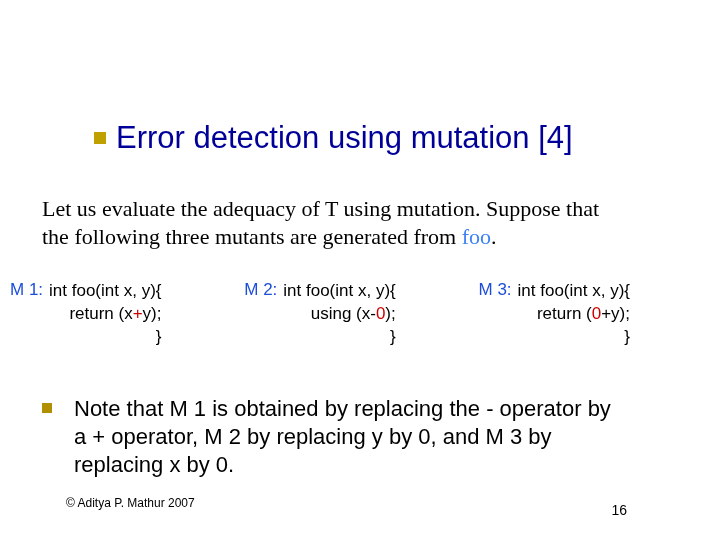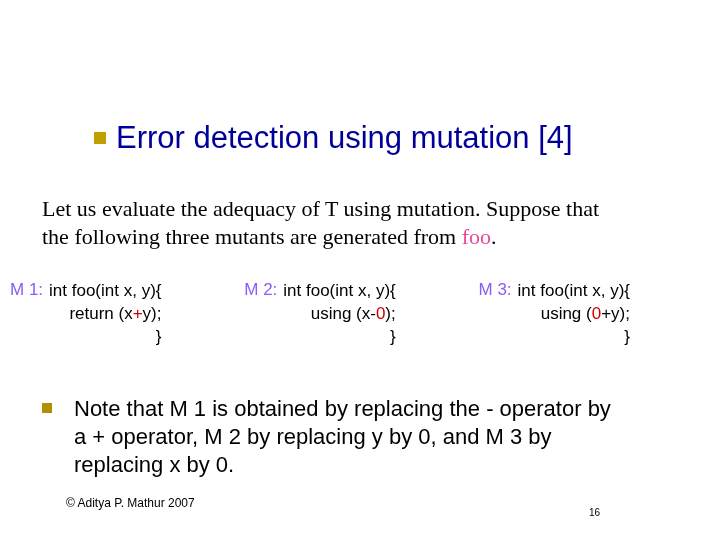--- a/index.html
+++ b/index.html
@@ -40,37 +40,37 @@
   }
   .intro {
     position: absolute;
     top: 195px;
     left: 42px;
     right: 40px;
     font-family: "Times New Roman", Times, serif;
     font-size: 22px;
     line-height: 1.25;
   }
-  .intro .foo { color: #ec4899; }
+  .intro .foo { color: #3b82f6; }
   .mutants-row {
     position: absolute;
     top: 280px;
     left: 10px;
     right: 10px;
     display: flex;
     justify-content: space-between;
   }
   .mutant-col {
     display: flex;
     align-items: flex-start;
   }
   .mutant-label {
     font-family: Verdana, Geneva, sans-serif;
     font-size: 17px;
-    color: #8b5cf6;
+    color: #1d4ed8;
     margin-right: 6px;
     white-space: nowrap;
   }
   .code {
     font-family: Verdana, Geneva, sans-serif;
     font-size: 17px;
     line-height: 1.35;
     color: #000000;
     white-space: nowrap;
     text-align: right;
@@ -100,24 +100,24 @@
     position: absolute;
     left: 60px;
     bottom: 30px;
     font-family: Arial, Helvetica, sans-serif;
     font-size: 12px;
     color: #000000;
     margin-left: 6px;
   }
   .footer-page {
     position: absolute;
-    right: 40px;
+    right: 13px;
     bottom: 22px;
     font-family: Arial, Helvetica, sans-serif;
-    font-size: 10px;
+    font-size: 14px;
     color: #000000;
   }
 </style>
 </head>
 <body>
 
 <div class="slide">
 
   <div class="title-line">
     <div class="title-bullet"></div>
@@ -145,21 +145,21 @@
         <span>int foo(int x, y){</span><br>
         <span>using (x-</span><span class="op">0</span><span>);</span><br>
         <span>}</span>
       </div>
     </div>
 
     <div class="mutant-col">
       <div class="mutant-label">M 3:</div>
       <div class="code">
         <span>int foo(int x, y){</span><br>
-        <span>using (</span><span class="op">0</span><span>+y);</span><br>
+        <span>return (</span><span class="op">0</span><span>+y);</span><br>
         <span>}</span>
       </div>
     </div>
 
   </div>
 
   <div class="note-row">
     <div class="note-bullet"></div>
     <div class="note-text">Note that M 1 is obtained by replacing the - operator by a + operator, M 2 by replacing y by 0, and M 3 by replacing x by 0.</div>
   </div>

